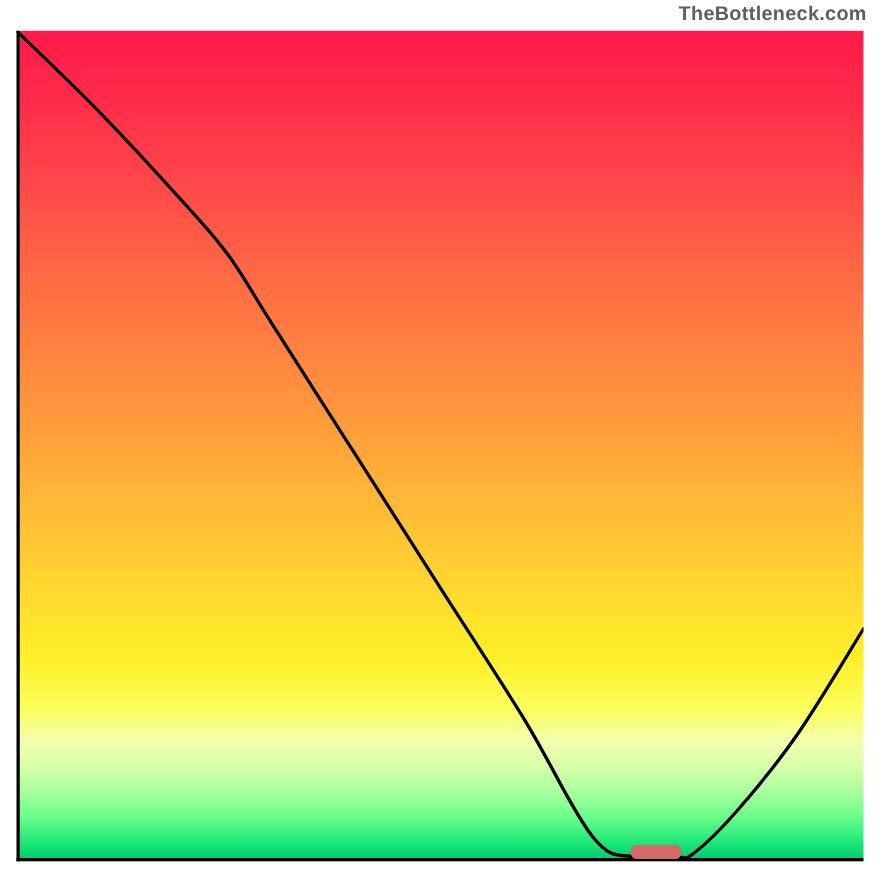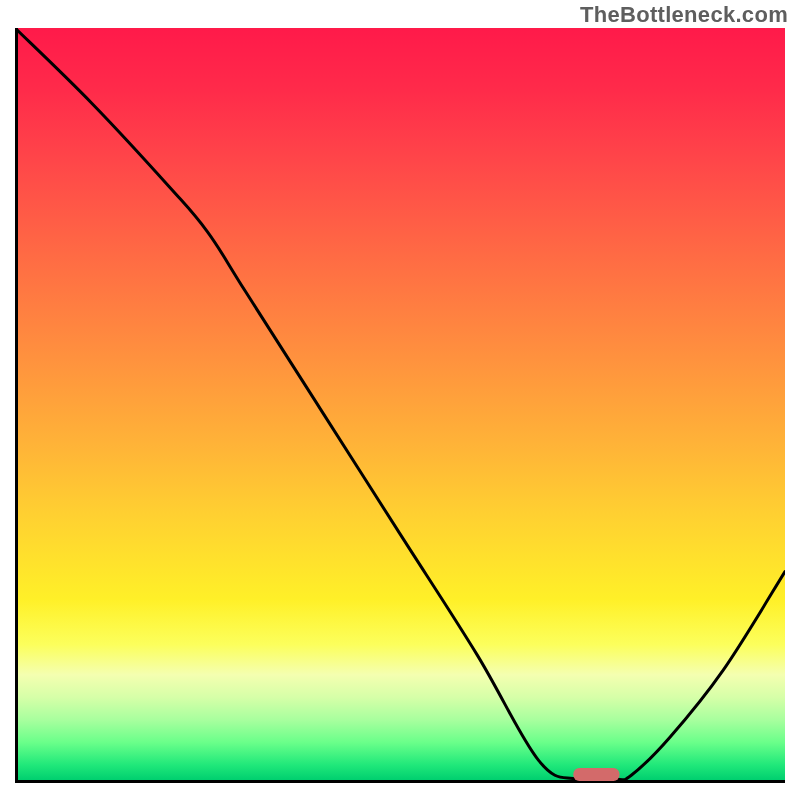--- a/index.html
+++ b/index.html
@@ -13,21 +13,21 @@
   }
   .container {
     position: relative;
     width: 800px;
     height: 800px;
   }
   .watermark {
     position: absolute;
     top: 2px;
     right: 12px;
-    font-size: 22px;
+    font-size: 18px;
     font-weight: 600;
     color: #5e5e5e;
     letter-spacing: 0.3px;
     z-index: 10;
   }
   .plot-area {
     position: absolute;
     left: 15px;
     top: 28px;
     width: 770px;

